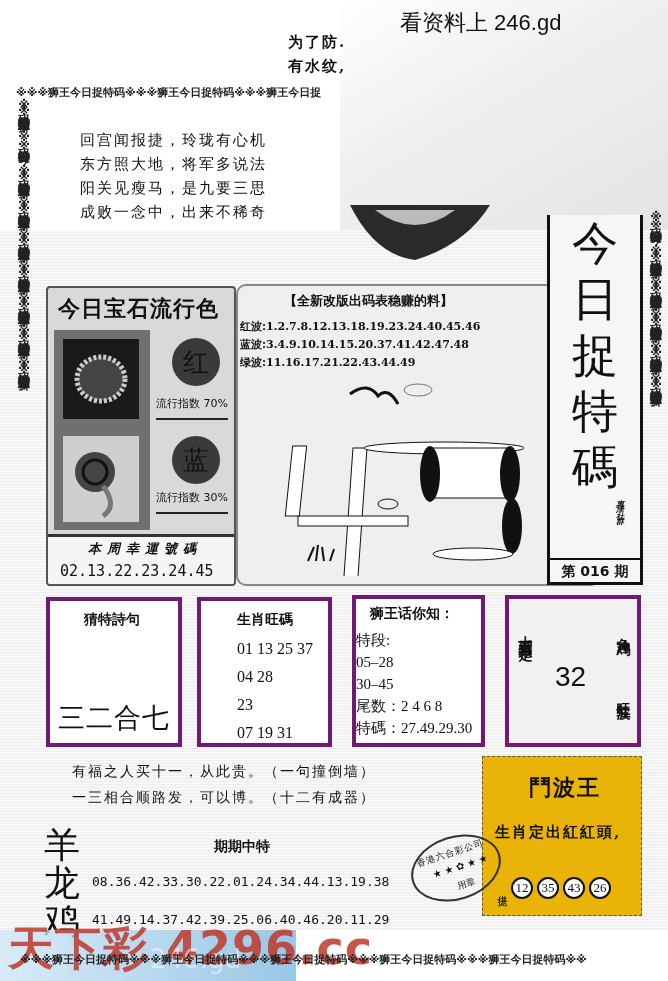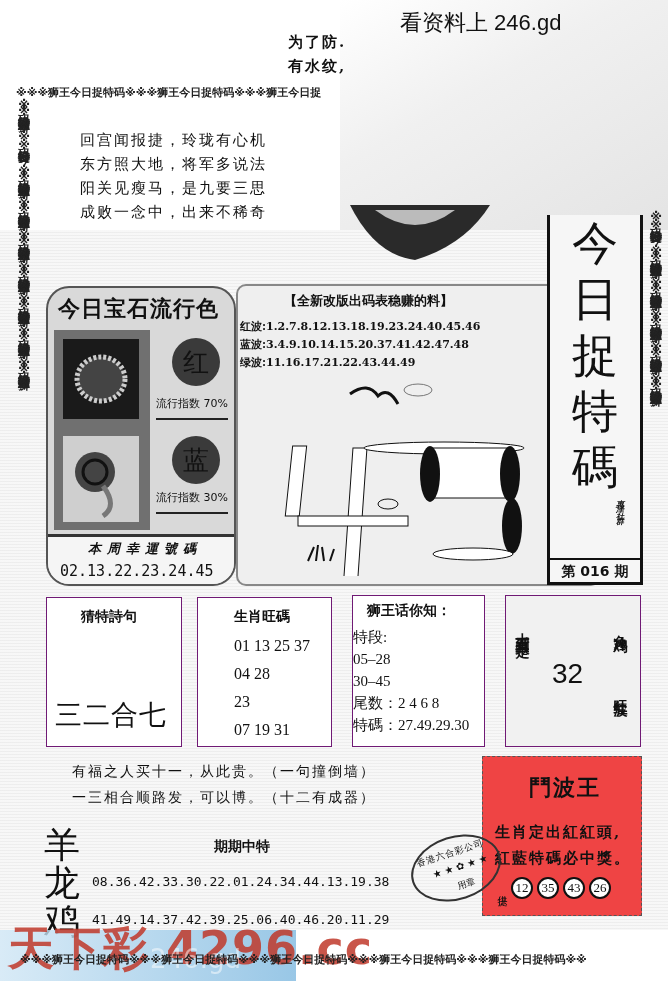--- a/index.html
+++ b/index.html
@@ -19,41 +19,41 @@
     white-space: nowrap; overflow: hidden; color: #222;
   }
   .top-watermark {
     font-family: "Liberation Sans", sans-serif; font-size: 22px; color: #111;
   }
   .gray-wash {
     background: linear-gradient(150deg, #ffffff 0%, #f0f0f0 40%, #e4e4e4 100%);
   }
   .notice { font-family: "DejaVu Serif", serif; font-size: 15px; font-weight: bold; letter-spacing: 2px; line-height: 24px; }
   .poem { font-family: "DejaVu Serif", serif; font-size: 15px; line-height: 24px; letter-spacing: 2px; }
-  .gem-panel { border: 2px solid #555; border-radius: 23px; background: #d9d9d9; overflow: hidden; }
+  .gem-panel { border: 2px solid #555; border-radius: 4px; background: #d9d9d9; overflow: hidden; }
   .gem-title { font-family: "DejaVu Serif", serif; font-weight: bold; font-size: 22px; letter-spacing: 1px; }
   .gem-img { background: #707070; }
   .gem-circle { width: 48px; height: 48px; border-radius: 50%; background: #3a3a3a; color: #111;
     display: flex; align-items: center; justify-content: center; font-size: 26px; font-family: "DejaVu Serif", serif; }
   .gem-idx { font-family: "DejaVu Sans", sans-serif; font-size: 11px; border-bottom: 2px solid #222; padding-bottom: 7px; }
   .lucky-title { font-family: "DejaVu Serif", serif; font-weight: bold; font-size: 13px; letter-spacing: 6px; font-style: italic; }
   .lucky-nums { font-family: "DejaVu Sans Mono", monospace; font-size: 15px; }
   .wave-box { border: 2px solid #888; border-radius: 10px; background: #efefef; }
   .wave-title { font-family: "DejaVu Serif", serif; font-weight: bold; font-size: 13px; }
   .wave-line { font-family: "DejaVu Serif", serif; font-size: 11px; font-weight: bold; line-height: 17px; }
   .big-title-box { border-left: 3px solid #111; border-right: 3px solid #111; border-bottom: 3px solid #111; }
   .big-title { font-family: "DejaVu Sans", sans-serif; font-size: 46px; line-height: 56px; text-align: center; color: #111; }
   .issue { font-family: "DejaVu Sans", sans-serif; font-weight: bold; font-size: 14px; text-align: center; border-top: 2px solid #111; }
-  .box { border: 1px solid #701a75; background: #fff; }
+  .box { border: 4px solid #701a75; background: #fff; }
   .box-title { font-family: "DejaVu Sans", sans-serif; font-weight: bold; font-size: 14px; }
   .num-line { font-family: "Liberation Serif", serif; font-size: 16px; line-height: 28px; }
   .lion-line { font-family: "Liberation Serif", serif; font-size: 15px; line-height: 22px; }
   .vert-small { writing-mode: vertical-rl; text-orientation: upright; font-family: "DejaVu Serif", serif; font-size: 14px; font-weight: bold; letter-spacing: 2px; }
   .proverb { font-family: "DejaVu Serif", serif; font-size: 14px; letter-spacing: 2px; line-height: 26px; }
-  .bowang { border: 1px dashed #555; background: #ef4444; }
+  .bowang { border: 1px dashed #555; background: #eab308; }
   .bowang-title { font-family: "DejaVu Serif", serif; font-weight: bold; font-size: 22px; letter-spacing: 2px; }
   .bowang-text { font-family: "DejaVu Serif", serif; font-weight: bold; font-size: 15px; letter-spacing: 2px; line-height: 26px; }
   .ball { width: 22px; height: 22px; border: 2px solid #111; border-radius: 50%; display: inline-flex; align-items: center; justify-content: center;
     font-family: "Liberation Serif", serif; font-size: 13px; margin-right: 4px; background: #fff; }
   .zodiac { font-family: "DejaVu Sans", sans-serif; font-size: 36px; line-height: 38px; font-weight: normal; }
   .hit-title { font-family: "DejaVu Sans", sans-serif; font-weight: bold; font-size: 14px; }
   .hit-nums { font-family: "DejaVu Sans Mono", monospace; font-size: 13px; letter-spacing: 0px; }
   .stamp { border: 2px solid #333; border-radius: 50%; transform: rotate(-18deg); }
   .wm-big { font-family: "DejaVu Sans", sans-serif; font-weight: bold; font-size: 46px; color: #c0392b; opacity: 0.85; letter-spacing: 1px; }
 </style>
@@ -190,21 +190,20 @@
 
 <div class="abs proverb" style="left:72px;top:758px;">
   <div>有福之人买十一，从此贵。（一句撞倒墙）</div>
   <div>一三相合顺路发，可以博。（十二有成器）</div>
 </div>
 
 <div class="abs bowang" style="left:482px;top:756px;width:160px;height:160px;">
   <div class="abs bowang-title" style="left:46px;top:16px;">鬥波王</div>
   <div class="abs bowang-text" style="left:12px;top:62px;">
     <div>生肖定出紅紅頭,</div>
-    <div>紅藍特碼必中獎。</div>
   </div>
   <div class="abs" style="left:12px;top:120px;display:flex;align-items:center;">
     <span style="writing-mode:vertical-rl;font-size:10px;margin-right:2px;">提供</span>
     <span class="ball">12</span>
     <span class="ball">35</span>
     <span class="ball">43</span>
     <span class="ball">26</span>
   </div>
 </div>
 

